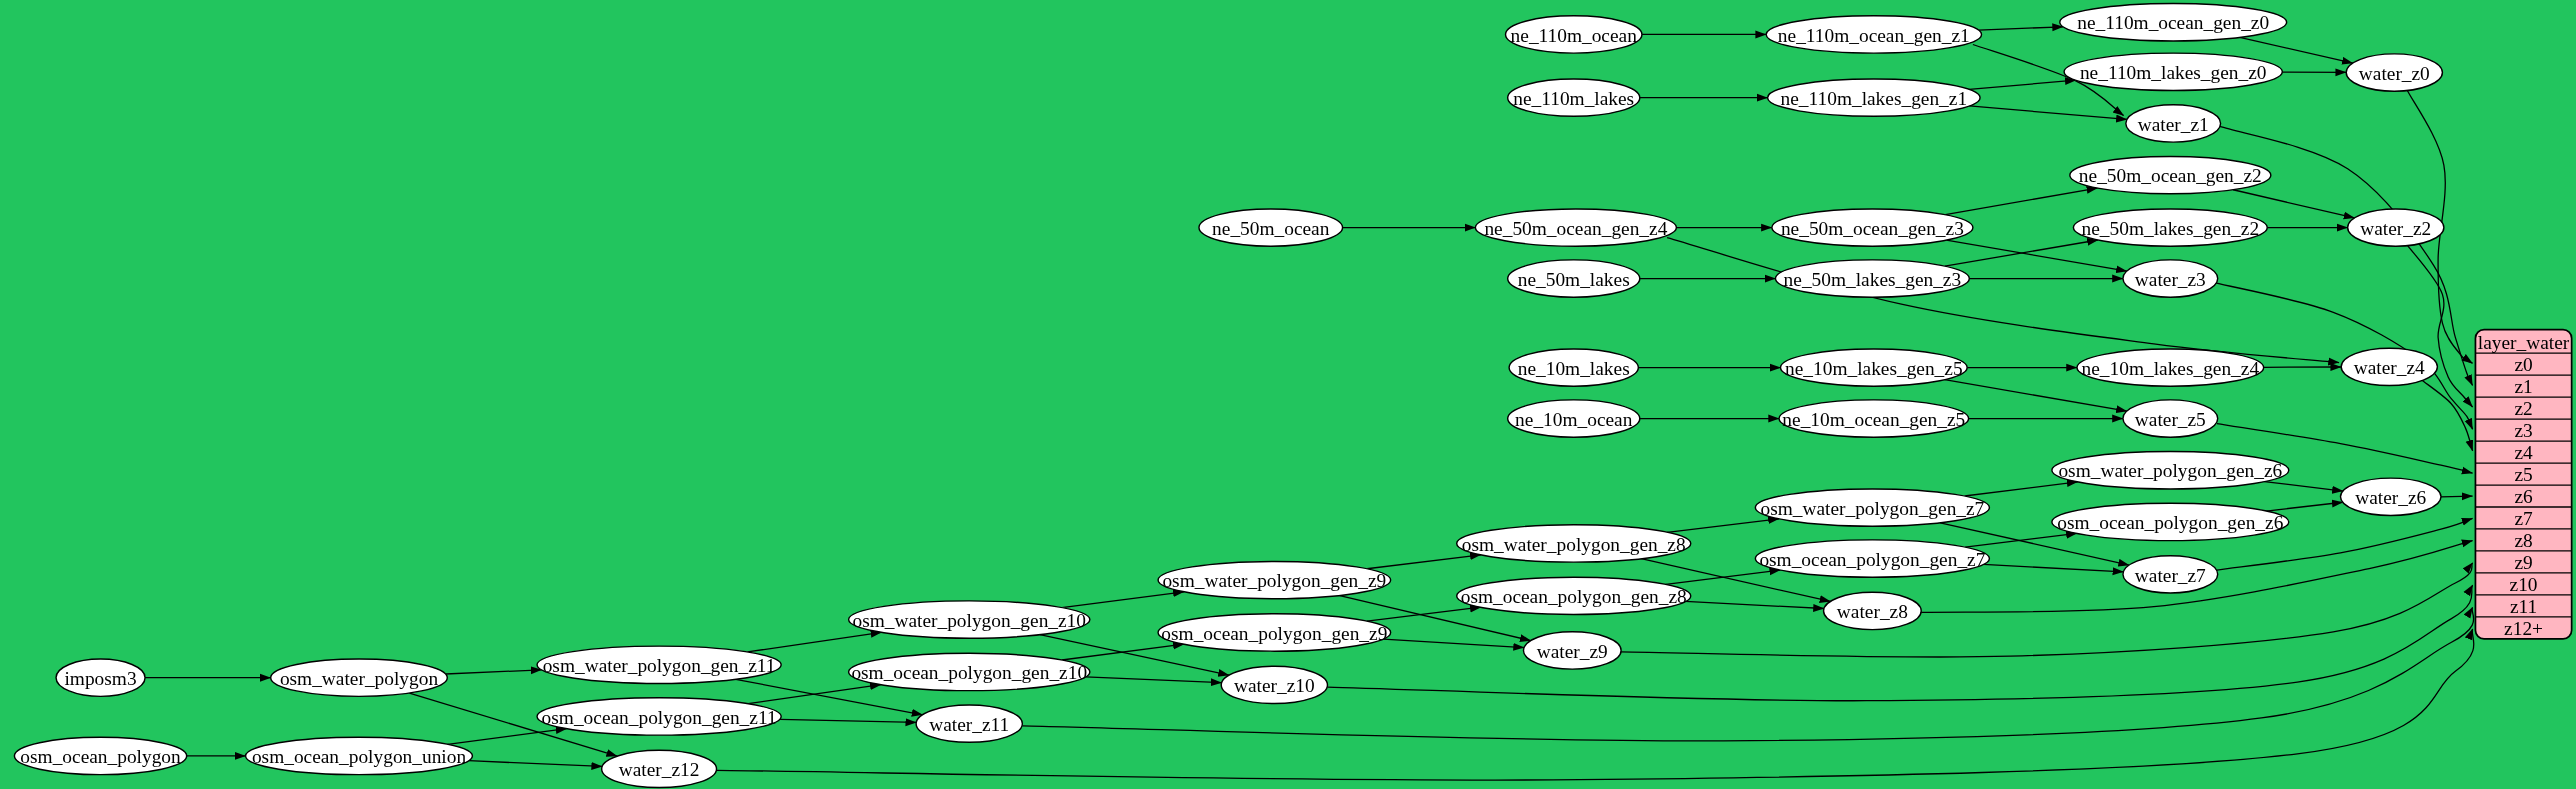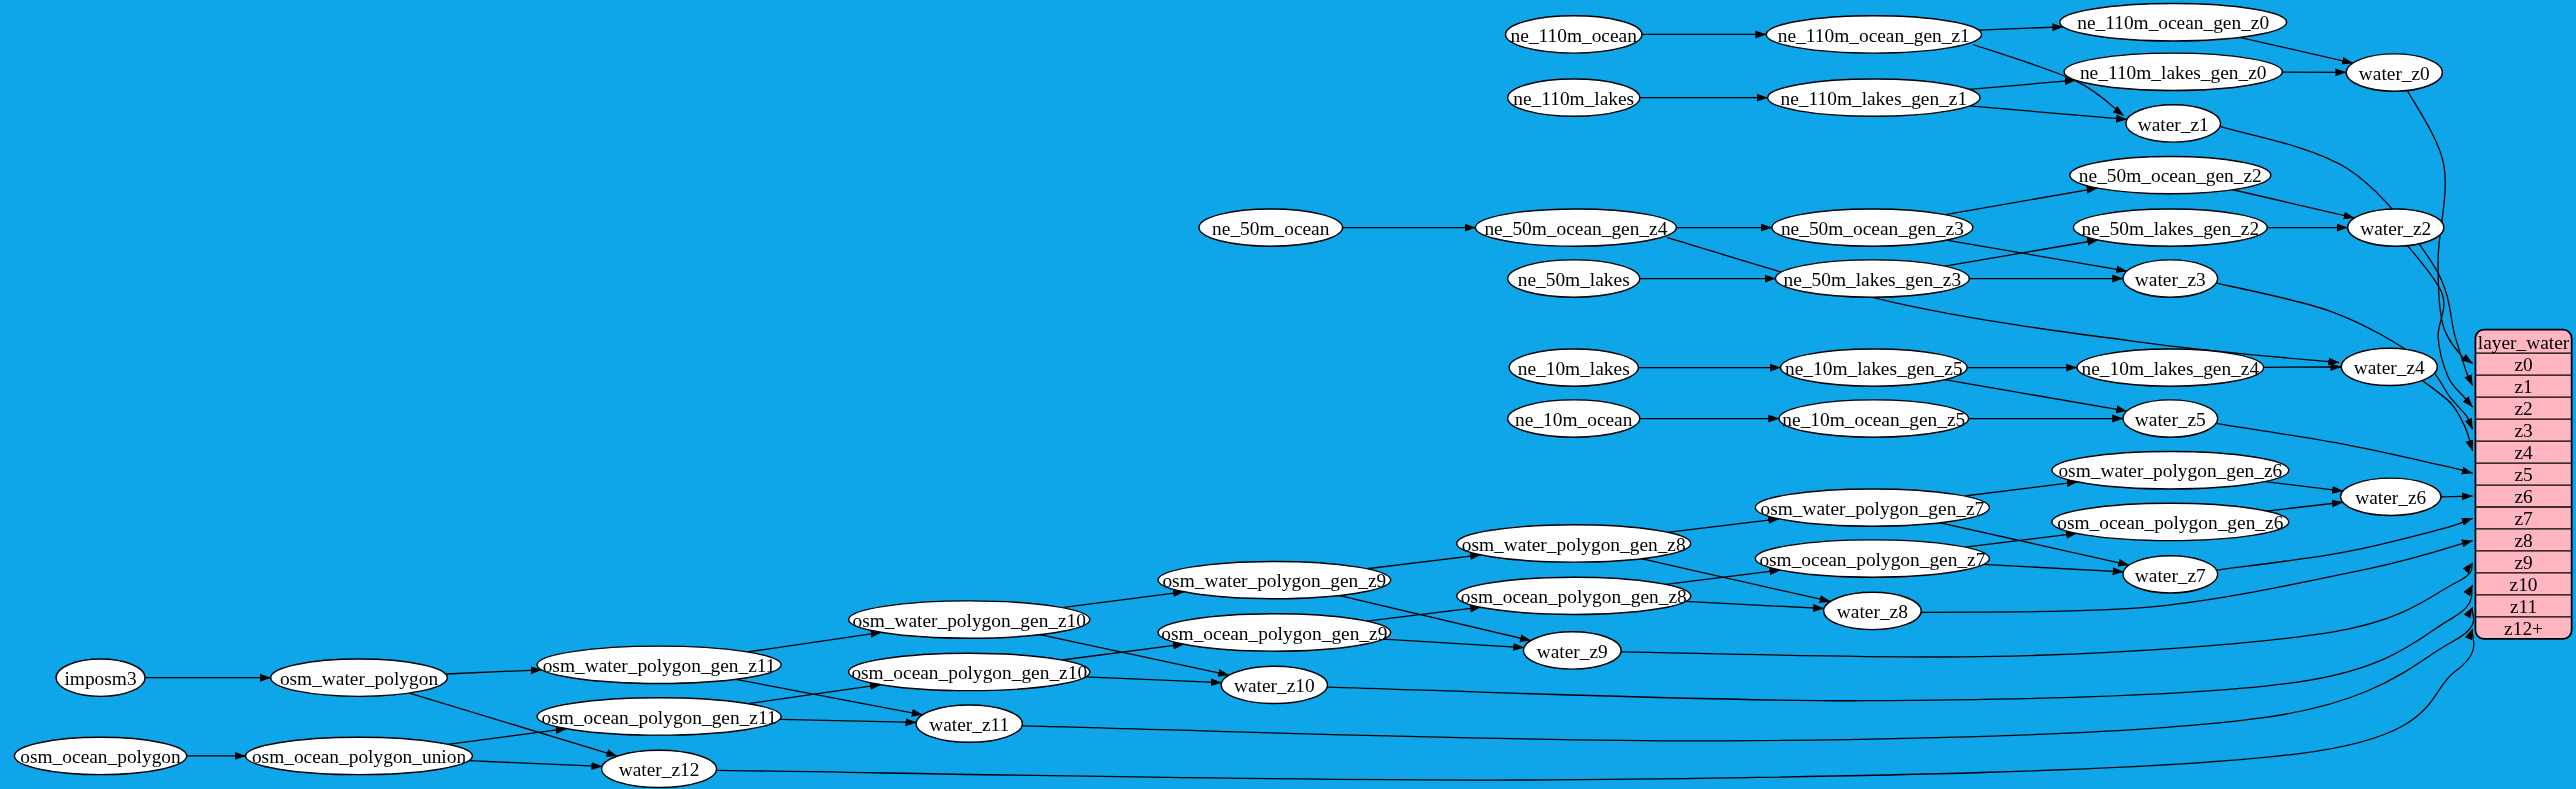--- a/index.html
+++ b/index.html
@@ -3,21 +3,21 @@
 <meta charset="utf-8">
 <style>
   html, body {
     margin: 0;
     padding: 0;
     background: #ffffff;
   }
   #canvas {
     width: 2576px;
     height: 789px;
-    background: #0ea5e9;
+    background: #22c55e;
     position: relative;
     overflow: hidden;
   }
   svg {
     display: block;
     font-family: "Liberation Serif", "DejaVu Serif", serif;
   }
   .node-label, .table-label {
     font-family: "Liberation Serif", "DejaVu Serif", serif;
     fill: #000000;

